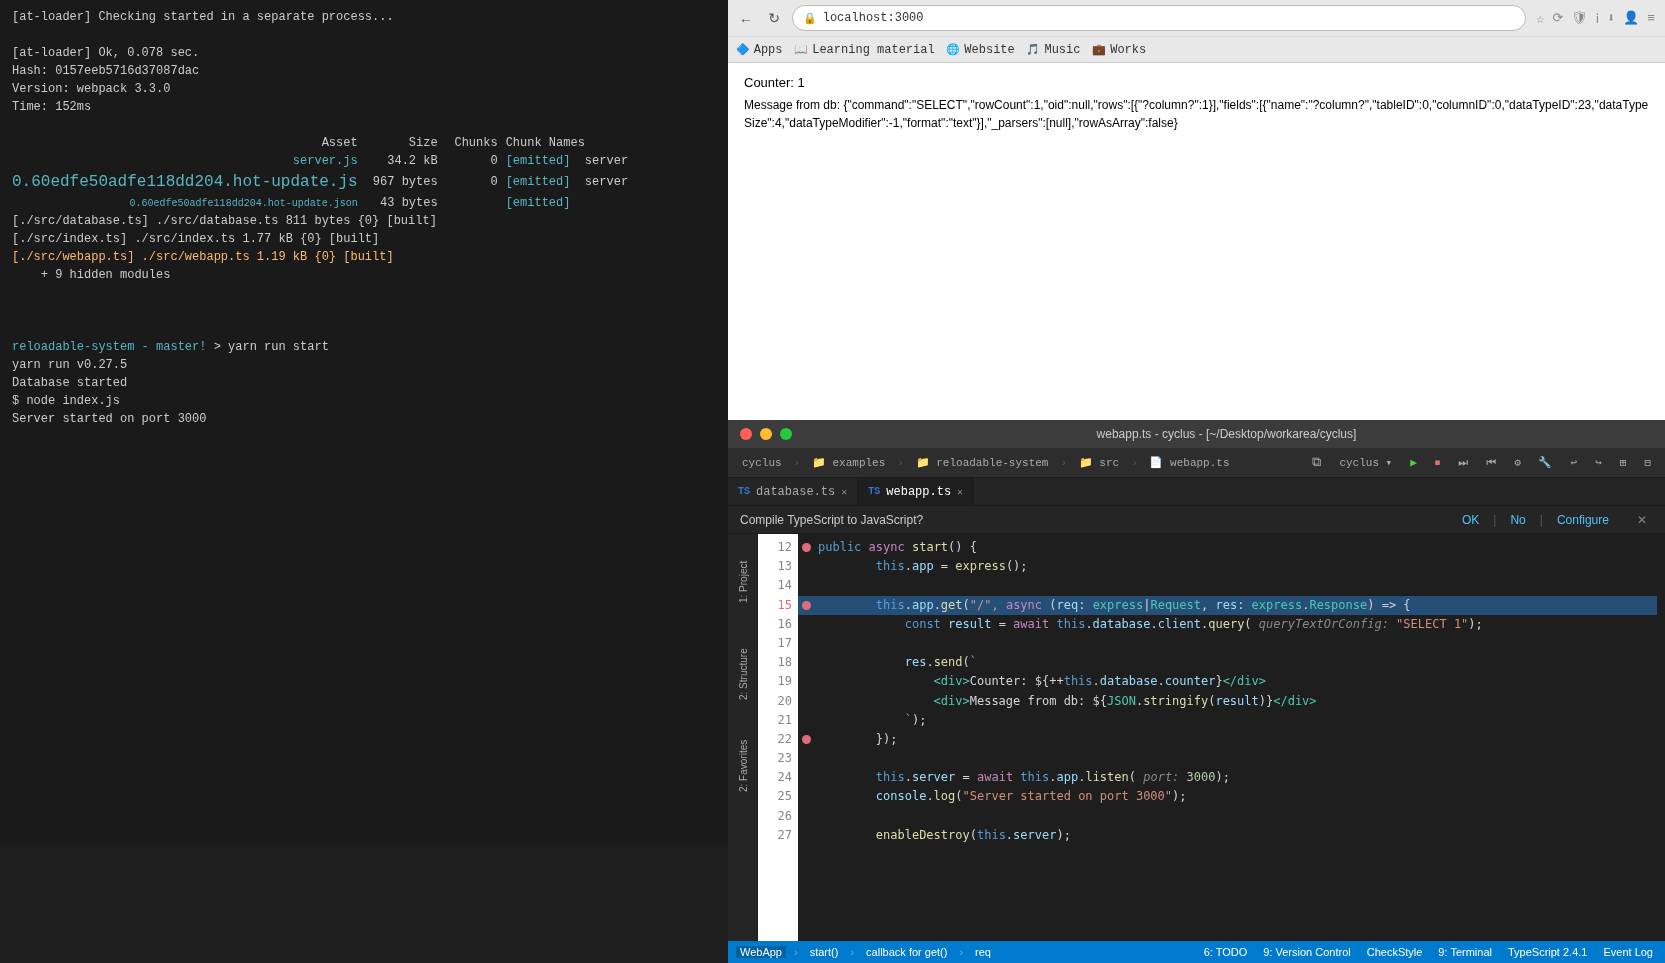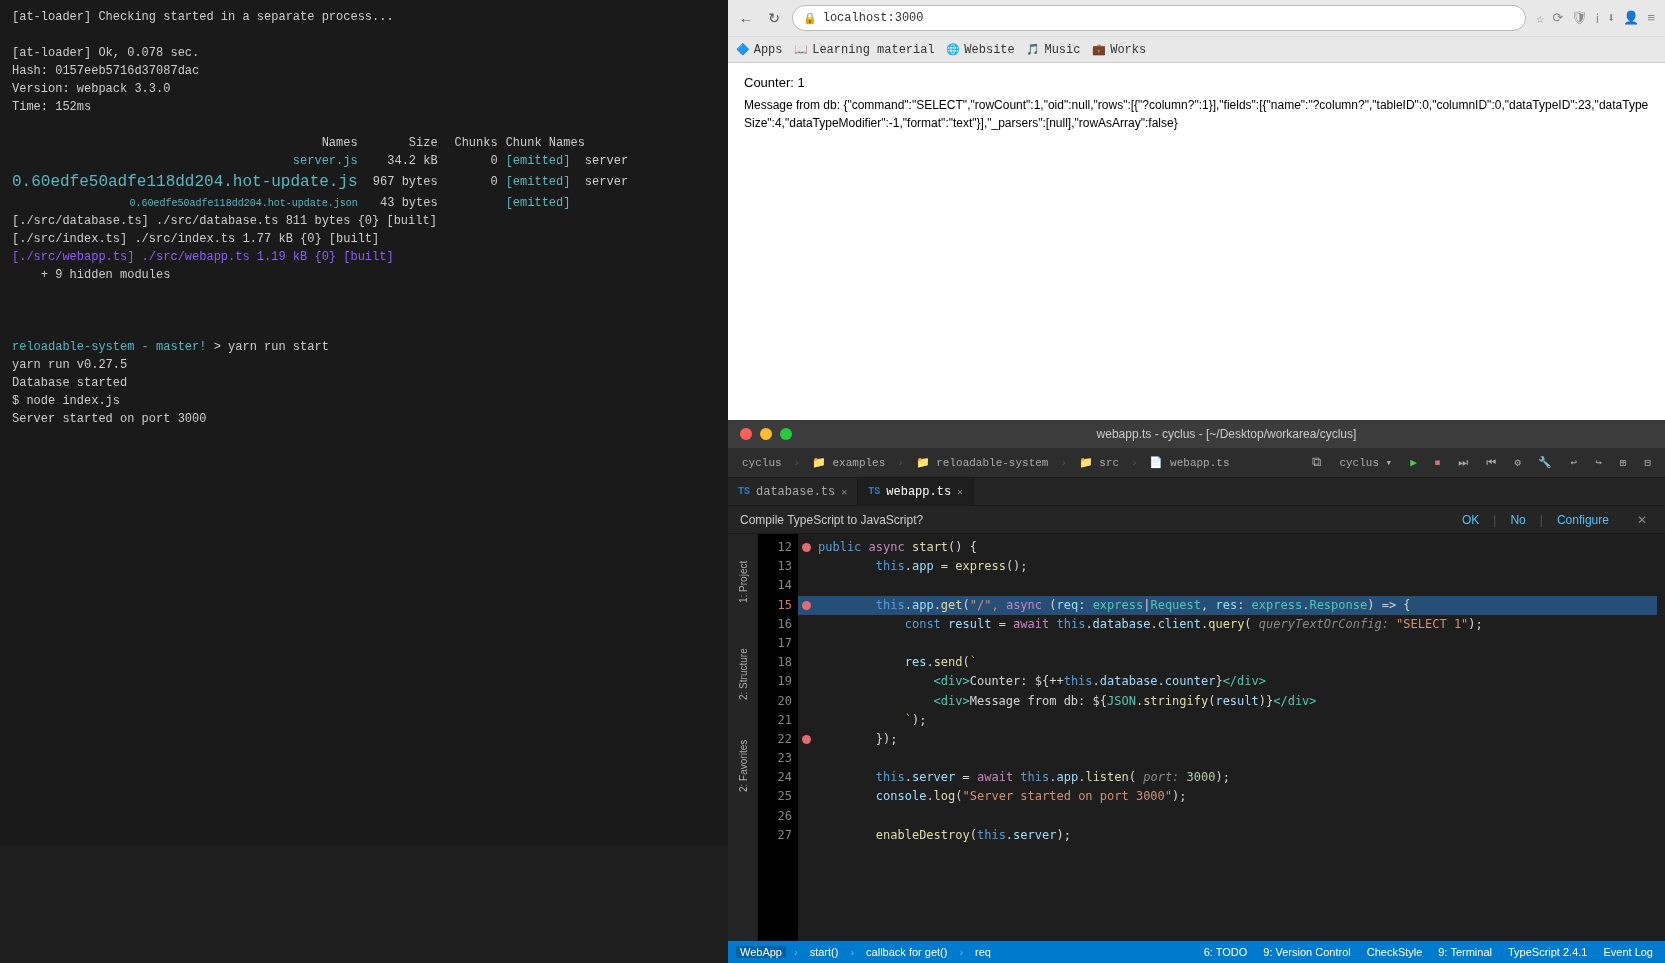--- a/index.html
+++ b/index.html
@@ -321,21 +321,21 @@
     }
 
     .code-area {
       flex: 1;
       display: flex;
       overflow: hidden;
     }
 
     .line-numbers {
       width: 40px;
-      background: #000000;
+      background: #ffffff;
       color: #858585;
       font-size: 12px;
       line-height: 1.6;
       text-align: right;
       padding: 4px 6px 4px 0;
       user-select: none;
       font-family: 'Menlo', monospace;
     }
 
     .line-numbers div {
@@ -419,21 +419,21 @@
   <div style="color:#cccccc">&nbsp;</div>
   <div style="color:#cccccc">[at-loader] Ok, 0.078 sec.</div>
   <div style="color:#cccccc">Hash: 0157eeb5716d37087dac</div>
   <div style="color:#cccccc">Version: webpack 3.3.0</div>
   <div style="color:#cccccc">Time: 152ms</div>
   <div style="color:#cccccc">&nbsp;</div>
   <div style="color:#cccccc; display:flex; gap:0;">
     <table>
       <tbody>
           <tr>
-        <td style="text-align:right; min-width:220px; color:#ccc; padding-right:8px;">Names</td>
+        <td style="text-align:right; min-width:220px; color:#ccc; padding-right:8px;">Asset</td>
         <td style="text-align:right; min-width:80px; color:#ccc; padding-right:8px;">Size</td>
         <td style="text-align:right; min-width:60px; color:#ccc; padding-right:8px;">Chunks</td>
         <td style="color:#ccc;">Chunk Names</td>
       </tr>
       <tr>
         <td style="text-align:right; color:#56b6c2; padding-right:8px;">server.js</td>
         <td style="text-align:right; padding-right:8px;">34.2 kB</td>
         <td style="text-align:right; padding-right:8px;">0</td>
         <td><span style="color:#56b6c2;">[emitted]</span> &nbsp;server</td>
       </tr>
@@ -447,21 +447,21 @@
         <td style="text-align:right; color:#56b6c2; padding-right:8px; font-size:10px;">0.60edfe50adfe118dd204.hot-update.json</td>
         <td style="text-align:right; padding-right:8px;">43 bytes</td>
         <td style="text-align:right; padding-right:8px;"></td>
         <td><span style="color:#56b6c2;">[emitted]</span></td>
       </tr>
     </tbody>
       </table>
   </div>
   <div style="color:#cccccc">[./src/database.ts] ./src/database.ts 811 bytes {0} [built]</div>
   <div style="color:#cccccc">[./src/index.ts] ./src/index.ts 1.77 kB {0} [built]</div>
-  <div style="color:#8b5cf6">[./src/webapp.ts] ./src/webapp.ts 1.19 kB {0} [built]</div>
+  <div style="color:#fdba74">[./src/webapp.ts] ./src/webapp.ts 1.19 kB {0} [built]</div>
   <div style="color:#cccccc">&nbsp;&nbsp;&nbsp; + 9 hidden modules</div>
   <div>&nbsp;</div>
   <div>&nbsp;</div>
   <div>&nbsp;</div>
   <div style="color:#cccccc; ">
     <span style="color:#56b6c2;">reloadable-system - master!</span><span style="color:#ccc;"> &gt; yarn run start</span>
   </div>
   <div style="color:#cccccc;">yarn run v0.27.5</div>
   <div style="color:#cccccc;">Database started</div>
   <div style="color:#cccccc;">$ node index.js</div>

